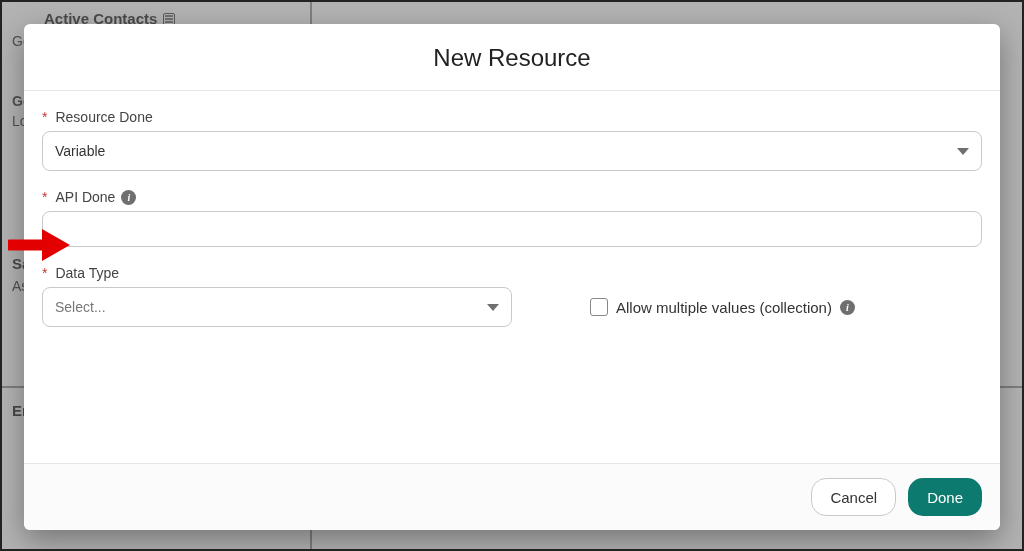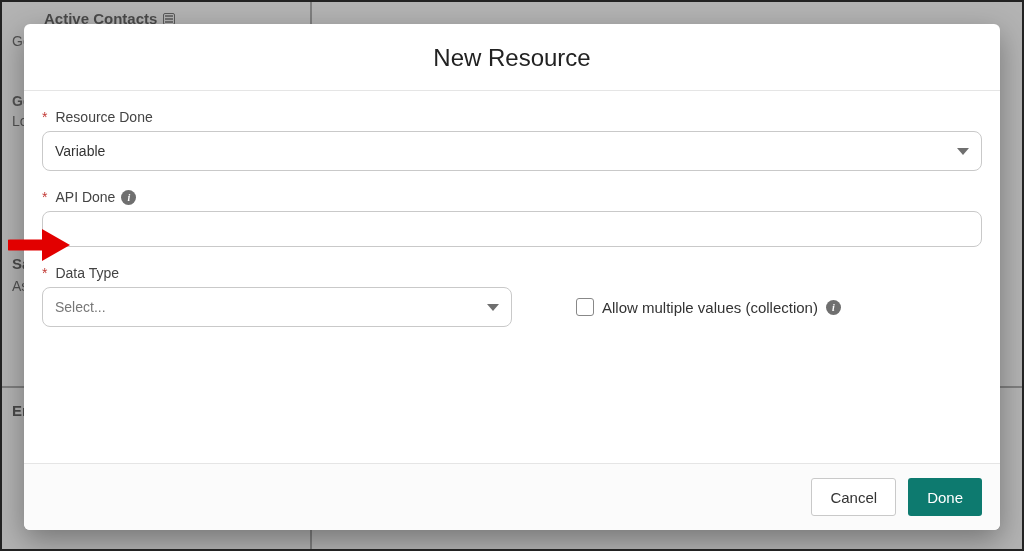--- a/index.html
+++ b/index.html
@@ -79,41 +79,41 @@
   .select { height: 40px; padding: 0 12px; display: flex; align-items: center; justify-content: space-between; cursor: pointer; }
   .select .caret, .select-sm .caret {
     width: 0; height: 0;
     border-left: 6px solid transparent;
     border-right: 6px solid transparent;
     border-top: 7px solid #6f6f6f;
   }
   .text-input { height: 36px; padding: 0 10px; }
   .textarea { height: 58px; padding: 8px 10px; resize: both; }
   .row-dt {
-    display: flex; align-items: center; gap: 20px;
+    display: flex; align-items: center; gap: 34px;
   }
   .select-sm {
     width: 470px; height: 40px; padding: 0 12px;
     display: flex; align-items: center; justify-content: space-between;
     color: #777; cursor: pointer;
   }
   .checkbox-row { display: flex; align-items: center; gap: 8px; font-size: 15px; color: #333; padding-left: 44px; }
   .checkbox {
     width: 18px; height: 18px; border: 1.5px solid #888; border-radius: 3px; background: #fff; cursor: pointer;
   }
   .modal-footer {
     border-top: 1px solid #e5e5e5;
     background: #fbfbfb;
     padding: 14px 18px;
     display: flex; justify-content: flex-end; gap: 12px;
     border-radius: 0 0 6px 6px;
   }
   .btn {
     height: 38px; padding: 0 18px;
-    border-radius: 3px; font-size: 15px; cursor: pointer;
+    border-radius: 15px; font-size: 15px; cursor: pointer;
     border: 1px solid transparent;
   }
   .btn-secondary { background: #fff; color: #333; border-color: #c9c9c9; }
   .btn-primary { background: #0d7a6f; color: #ffffff; }
 
   
   .arrow {
     position: absolute;
     top: 224px; left: 6px;
     width: 64px; height: 38px;

